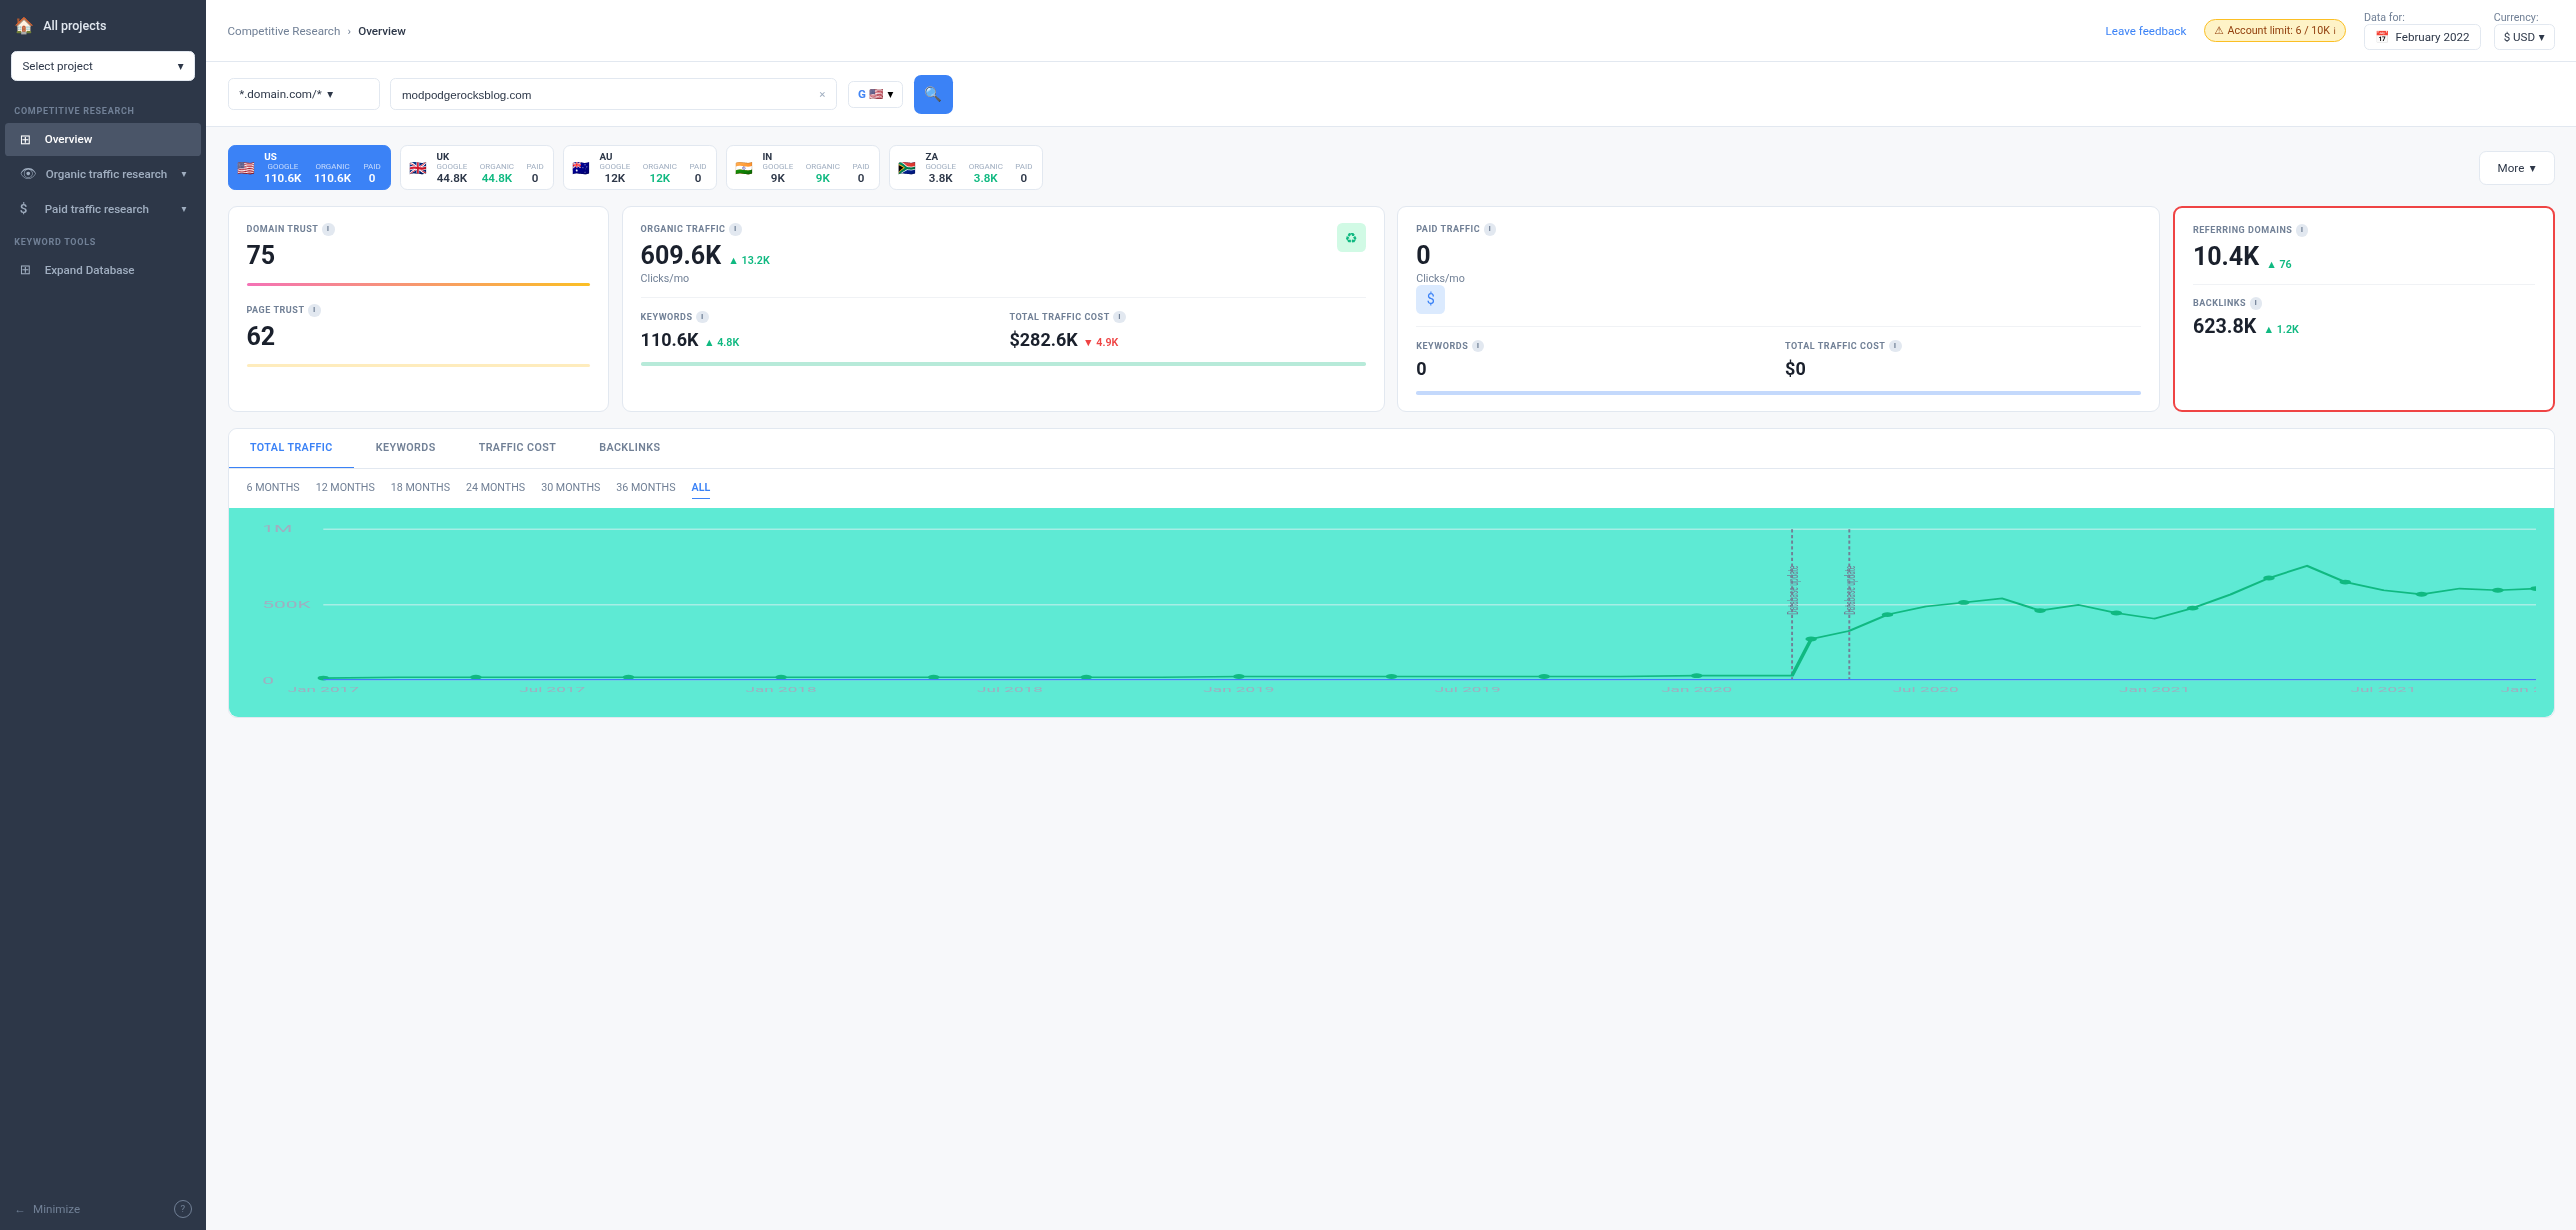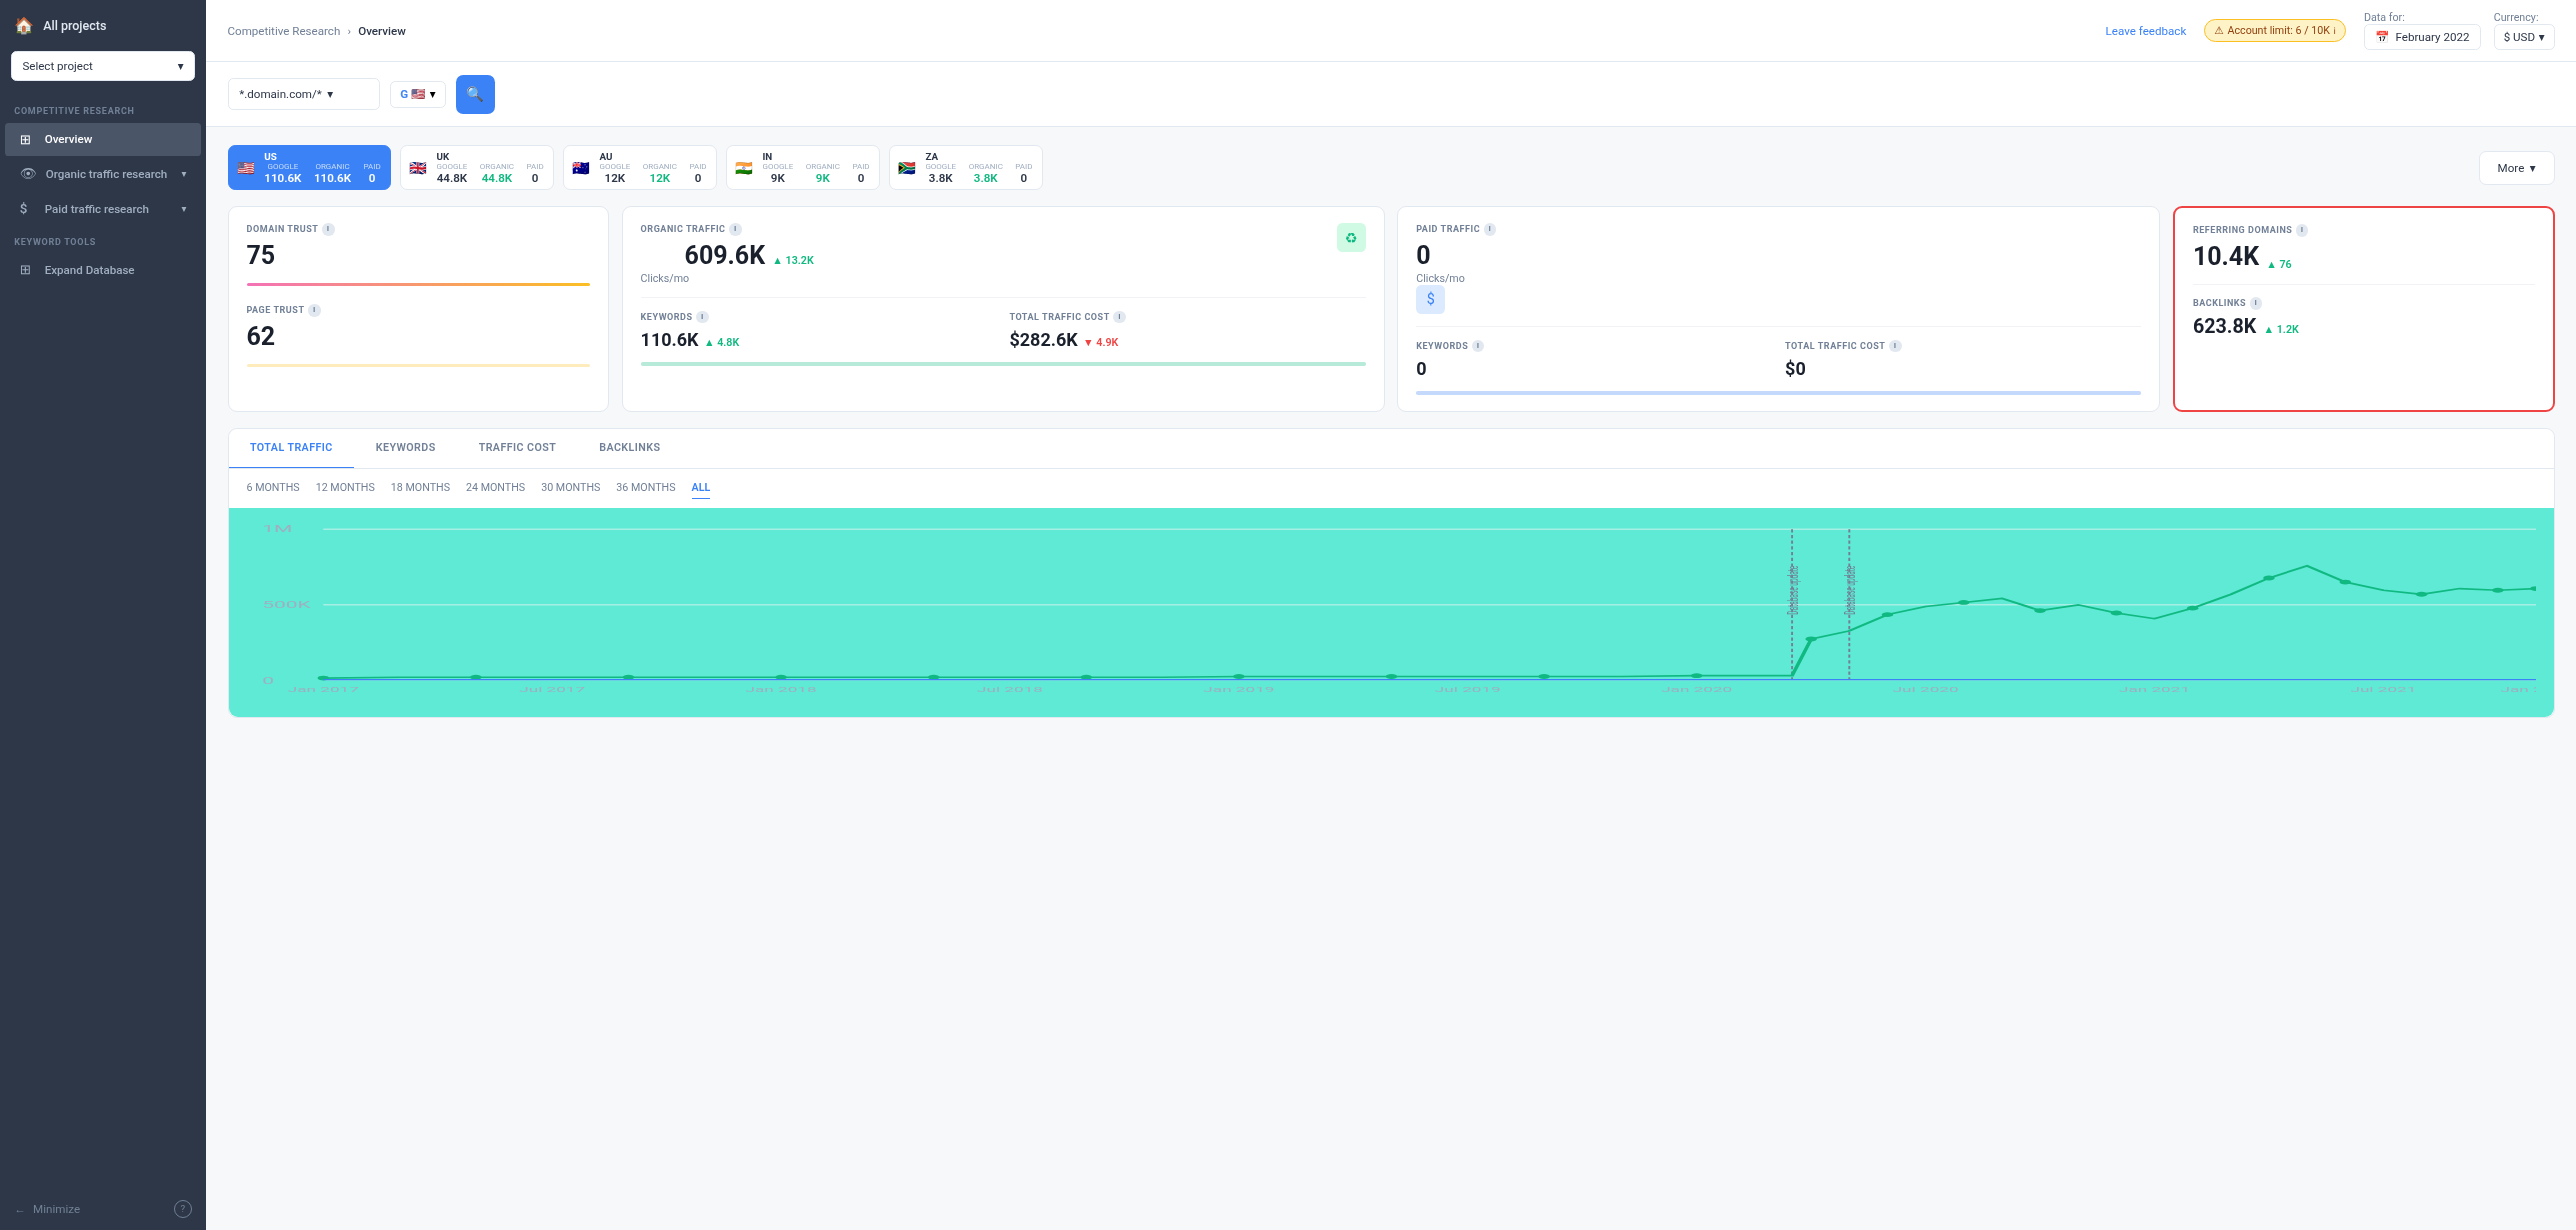--- a/index.html
+++ b/index.html
@@ -176,20 +176,24 @@
         </div>
       </div>
     </div>
   </div>
 
   <div class="search-bar">
     <div class="domain-select">
       <span>*.domain.com/*</span>
       <span>▾</span>
     </div>
+    <div class="search-input-wrapper">
+      <input class="search-input" value="modpodgerocksblog.com" readonly="" style="pointer-events: all;">
+      <span style="color:#a0aec0;cursor:pointer;">×</span>
+    </div>
     <div class="search-engine">
       <span style="color:#4285f4;font-weight:700;">G</span>
       <span>🇺🇸</span>
       <span>▾</span>
     </div>
     <button class="search-btn">
       <span>🔍</span>
     </button>
   </div>
 
@@ -327,21 +331,21 @@
         </div>
       </div>
 
       <div class="metric-card">
         <div style="display:flex;justify-content:space-between;align-items:flex-start;">
           <div>
             <div class="metric-label">
               <span>ORGANIC TRAFFIC</span>
               <span class="info-icon">i</span>
             </div>
-            <div style="display:flex;align-items:baseline;gap:7.2px;margin-left:44px;">
+            <div style="display:flex;align-items:baseline;gap:7.2px;">
               <div class="metric-value">609.6K</div>
               <span class="metric-change-up">▲ 13.2K</span>
             </div>
             <div class="metric-sub">Clicks/mo</div>
           </div>
           <div class="metric-icon-green">♻</div>
         </div>
         <div style="border-top:0.9px solid #f0f2f5;margin-top:12.5px;padding-top:12.5px;display:grid;grid-template-columns:1fr 1fr;gap:12.5px;">
           <div>
             <div class="metric-label">

